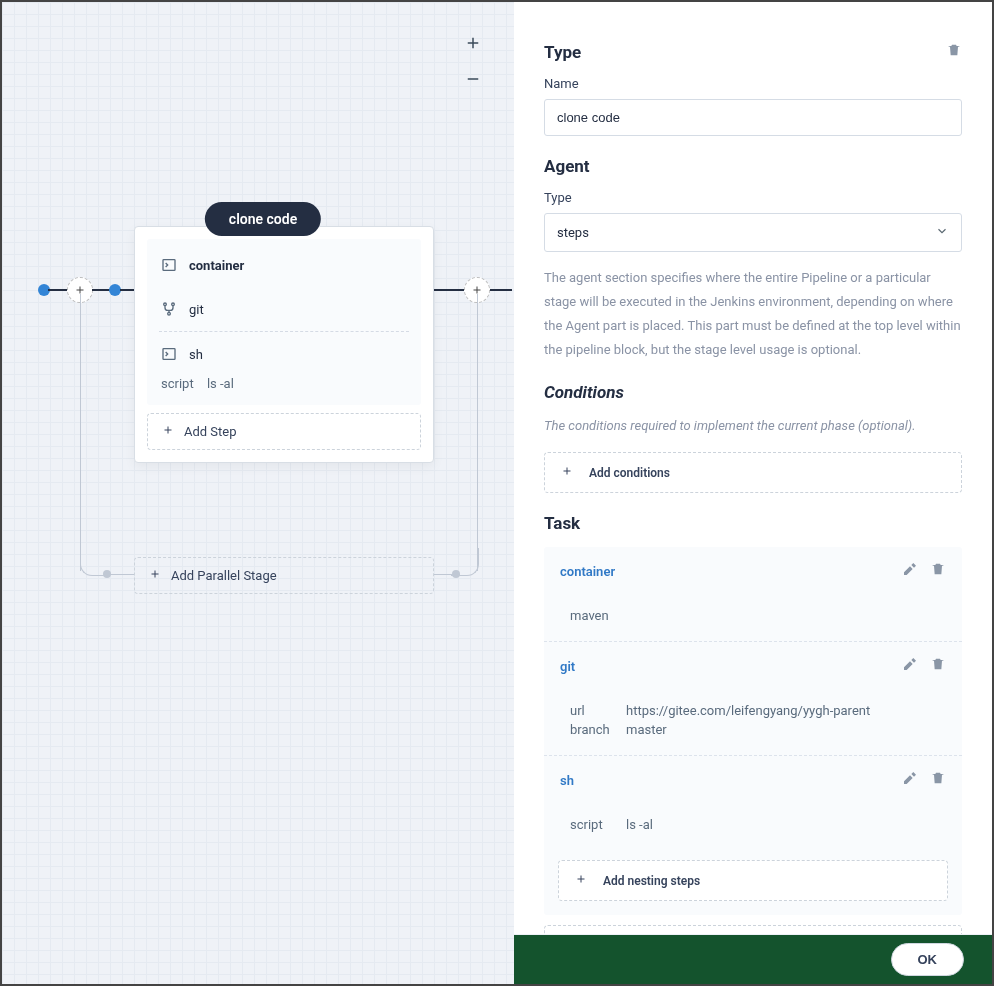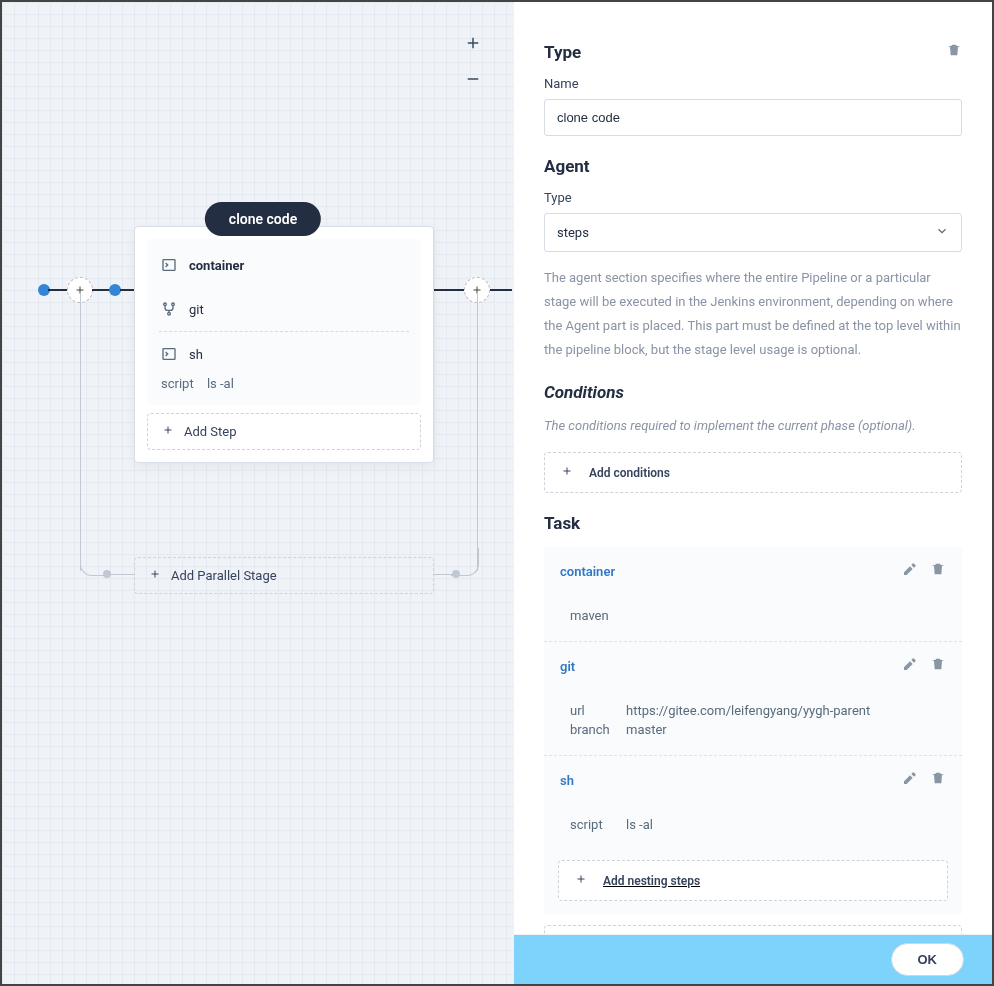--- a/index.html
+++ b/index.html
@@ -233,26 +233,26 @@
   .task-actions { display:flex; gap:12px; align-items:center; }
   .wrench-icon { color:#8a96a6; cursor:pointer; }
   .task-params {
     margin-top: 27px;
     padding-left: 10px;
     font-size: 13px;
     color: #5a6b7d;
   }
   .task-params .prow { margin-bottom:4px; }
   .task-params .pkey { display:inline-block; min-width:46px; margin-right:10px; }
-  .nesting-wrap { padding: 10px 14px 14px 14px; text-decoration: underline; }
+  .nesting-wrap { padding: 10px 14px 14px 14px; }
   .footer {
     position:absolute;
     bottom:0; left:0; right:0;
     height: 50px;
-    background: #7dd3fc;
+    background: #14532d;
     display:flex;
     align-items:center;
     justify-content:flex-end;
     padding: 0 28px;
     border-top:1px solid #eef1f6;
   }
   .ok-btn {
     border:1px solid #d0d7e0;
     background:#fff;
     border-radius: 20px;

